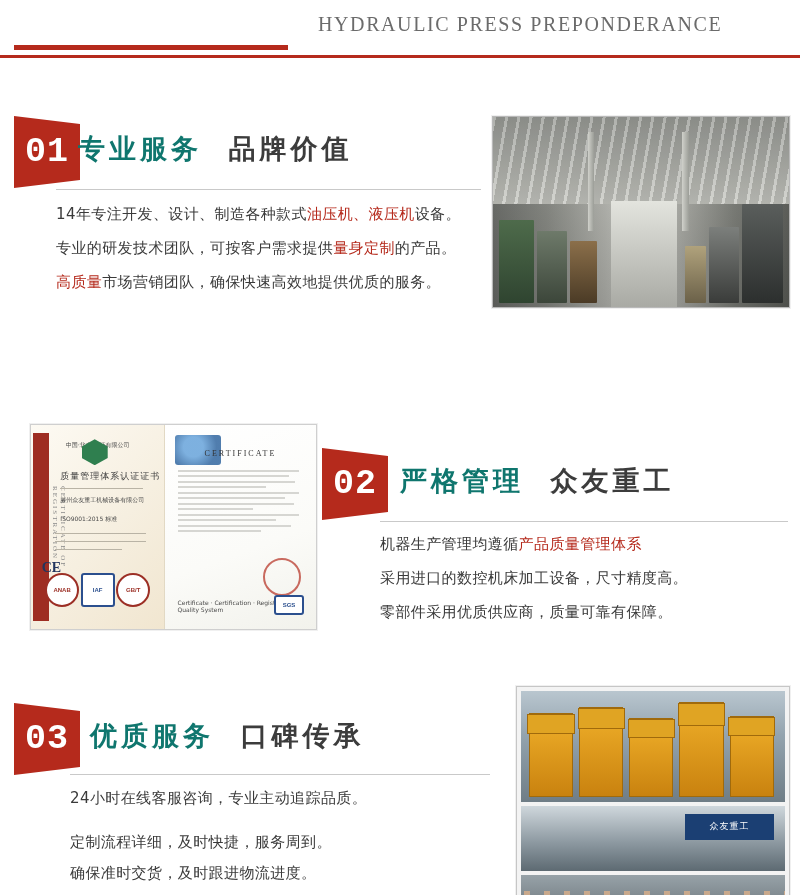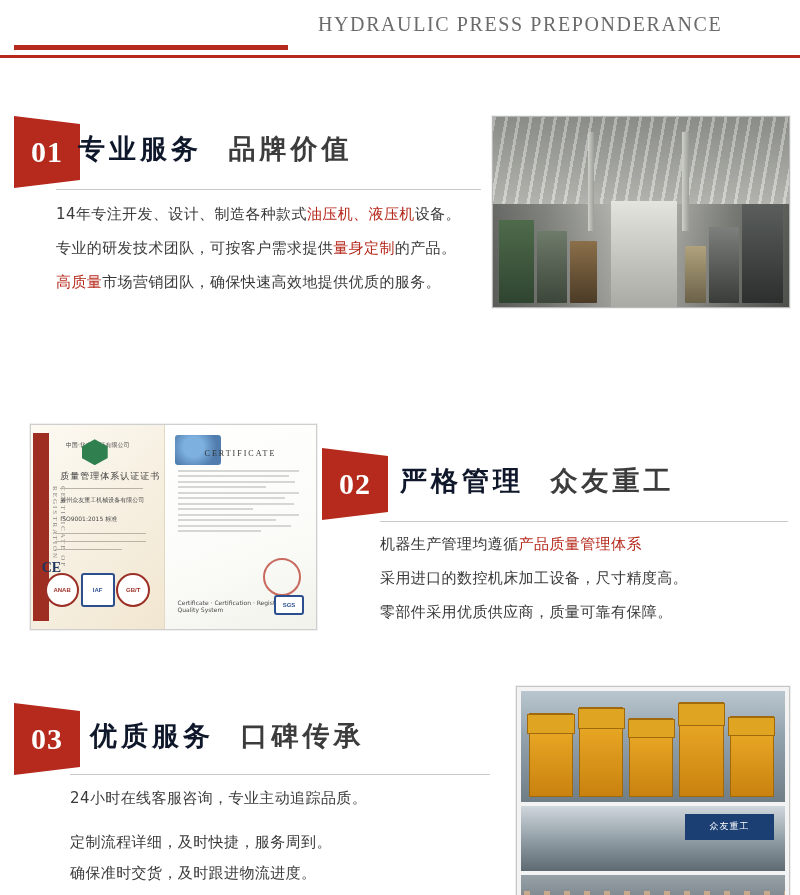--- a/index.html
+++ b/index.html
@@ -65,34 +65,34 @@
     width: 66px;
     height: 72px;
     background: #b52a1c;
     clip-path: polygon(0 0, 66px 8px, 66px 64px, 0 72px);
     display: flex;
     align-items: center;
     justify-content: center;
   }
   .flag span {
     color: #ffffff;
-    font-size: 30px;
+    font-size: 35px;
     font-weight: bold;
-    font-family: Liberation Serif, serif;
+    font-family: Liberation Mono, monospace;
     letter-spacing: 1px;
   }
 
   .title-row {
     position: absolute;
     white-space: nowrap;
   }
   .title-a {
     font-size: 27px;
     font-weight: bold;
-    color: #0f172a;
+    color: #0f766e;
     letter-spacing: 4px;
     font-family: "DejaVu Sans", "Liberation Sans", sans-serif;
   }
   .title-b {
     font-size: 27px;
     font-weight: bold;
     color: #3c3c3c;
     letter-spacing: 4px;
     margin-left: 22px;
     font-family: "DejaVu Sans", "Liberation Sans", sans-serif;

